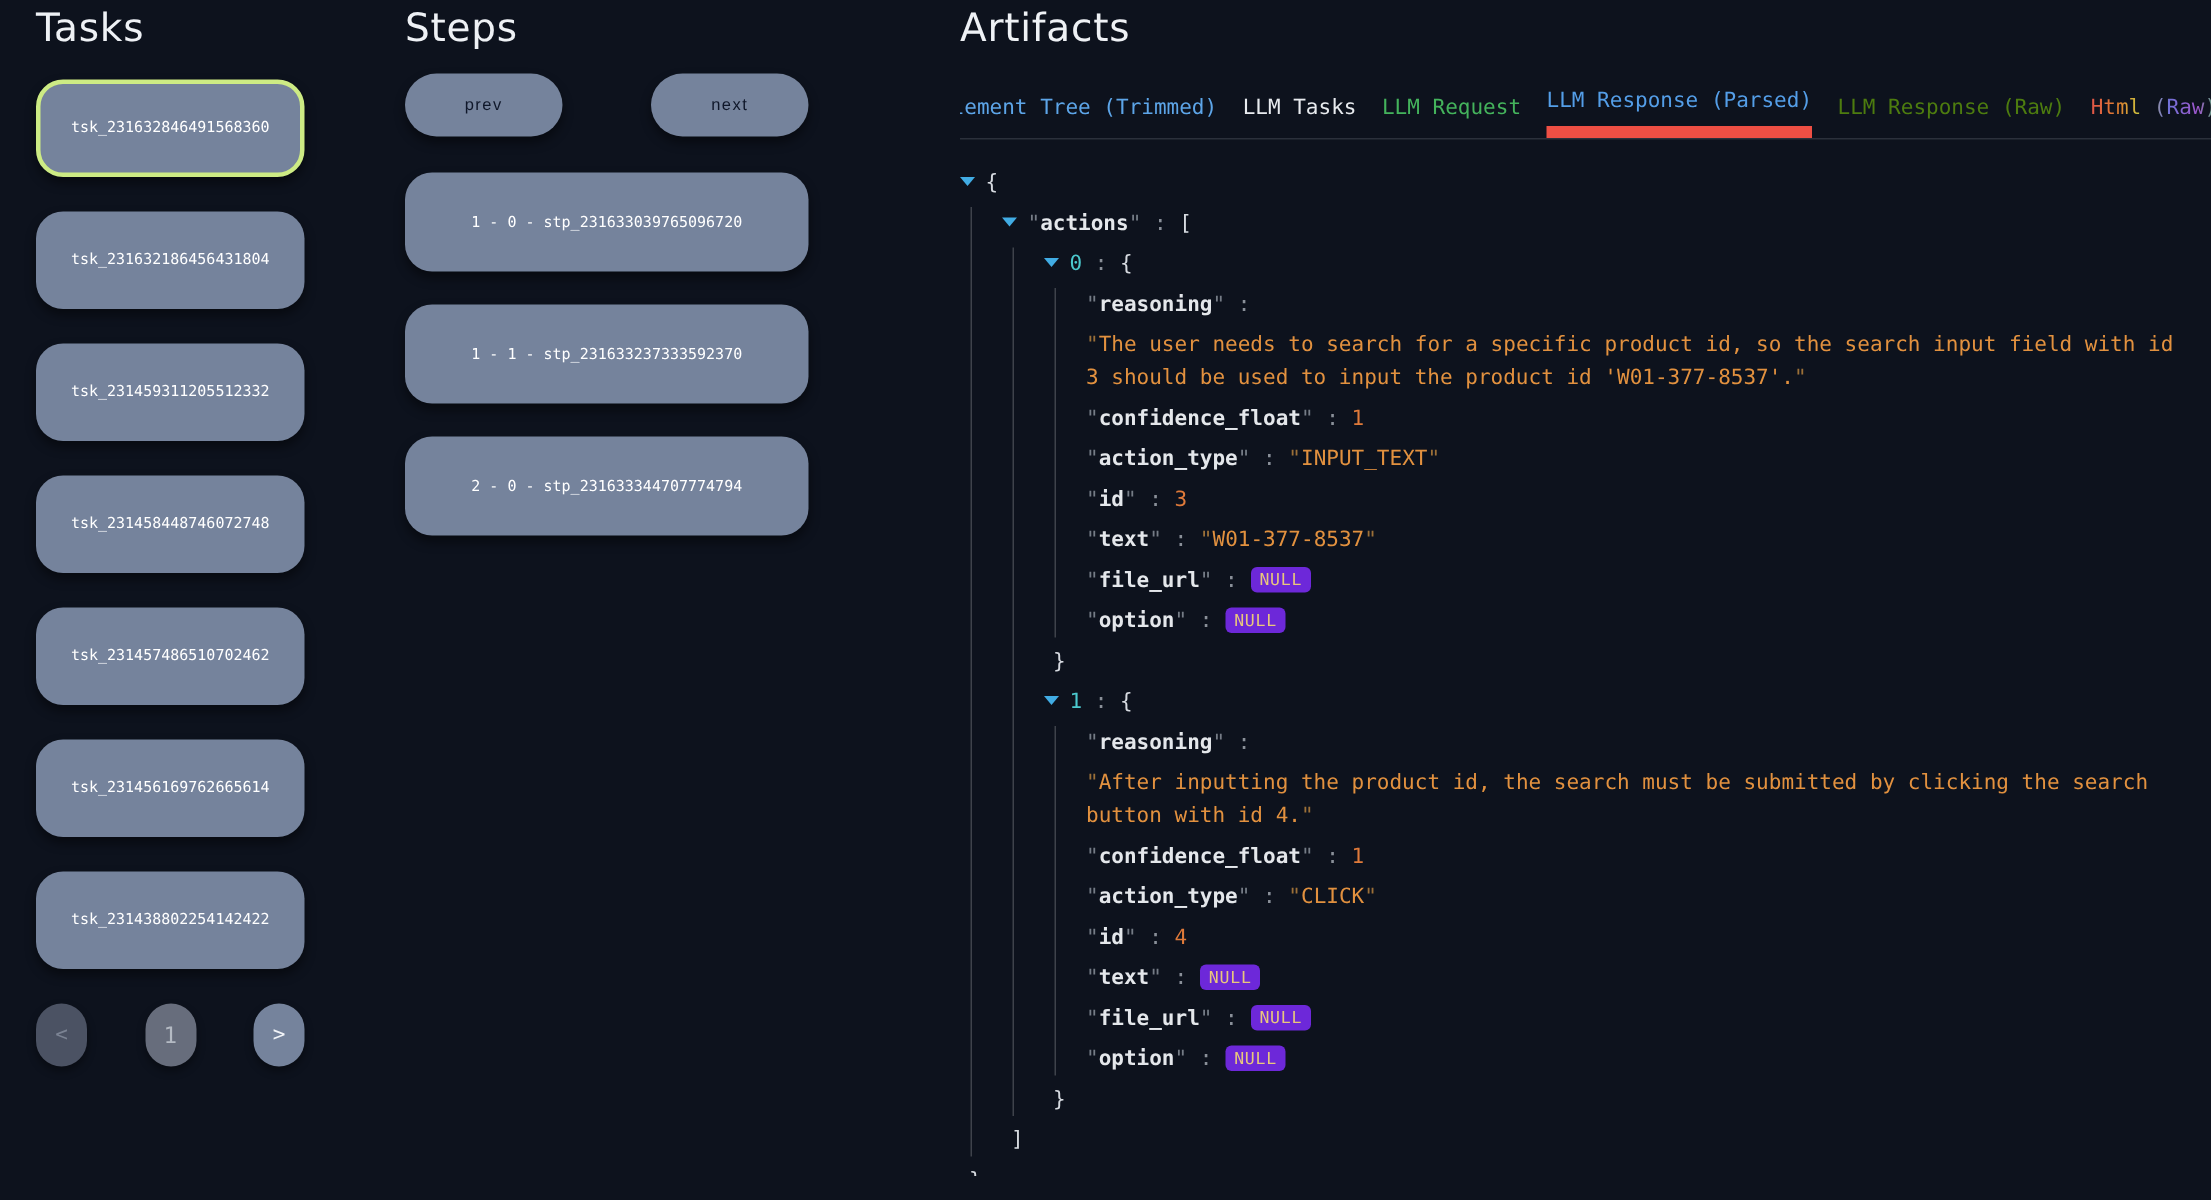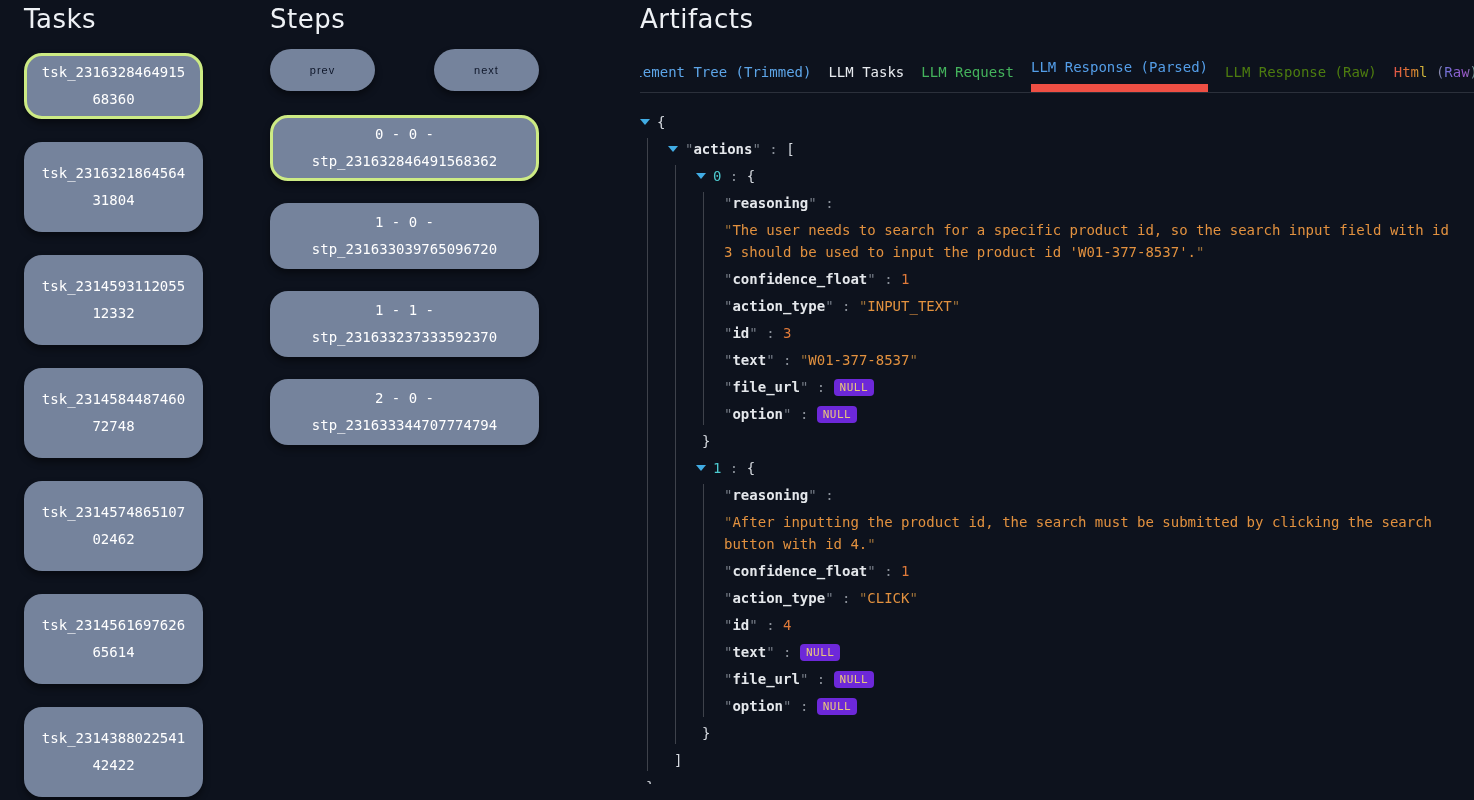--- a/index.html
+++ b/index.html
@@ -14,21 +14,21 @@
     font-family:"DejaVu Sans", sans-serif;
     font-weight:500;font-size:26px;letter-spacing:.5px;
     color:#eef1f5;margin:0 0 19px 0;line-height:30px;
   }
   
   .tasks-panel{left:24px;width:179px;}
   .pill-btn{
     display:block;width:100%;box-sizing:border-box;
     background:#75839c;color:#ffffff;border:none;cursor:pointer;
     border-radius:18px;font-family:"DejaVu Sans Mono", monospace;
-    font-size:14px;line-height:27px;text-align:center;
+    font-size:10px;line-height:27px;text-align:center;
     box-shadow:0 4px 7px rgba(0,0,0,.45);
     margin-bottom:23px;
   }
   .task-btn{min-height:65px;padding:18px 16px;word-break:break-all;}
   .task-btn.selected{border:3px solid #cdeb84;padding:3px 13px;}
   .pagination{display:flex;justify-content:space-between;margin-top:0;}
   .page-btn{
     width:34px;height:42px;border-radius:17px;border:none;cursor:pointer;
     font-family:"DejaVu Sans Mono", monospace;font-size:14px;
     box-shadow:0 3px 6px rgba(0,0,0,.4);
@@ -111,21 +111,20 @@
   </div>
 </aside>
 
 <aside class="panel steps-panel">
   <h1 class="panel-title">Steps</h1>
   <div class="steps-nav">
     <button class="nav-btn">prev</button>
     <button class="nav-btn">next</button>
   </div>
   <div id="step-list">
-      <button class="pill-btn step-btn selected">0 - 0 - stp_231632846491568362</button>
       <button class="pill-btn step-btn">1 - 0 - stp_231633039765096720</button>
       <button class="pill-btn step-btn">1 - 1 - stp_231633237333592370</button>
       <button class="pill-btn step-btn">2 - 0 - stp_231633344707774794</button>
     </div>
 </aside>
 
 <main class="panel artifacts-panel">
   <h1 class="panel-title">Artifacts</h1>
   <div class="tabs" id="artifact-tabs">
       <button class="tab clipped" style="color: rgb(93, 165, 232);">Element Tree (Trimmed)</button>

